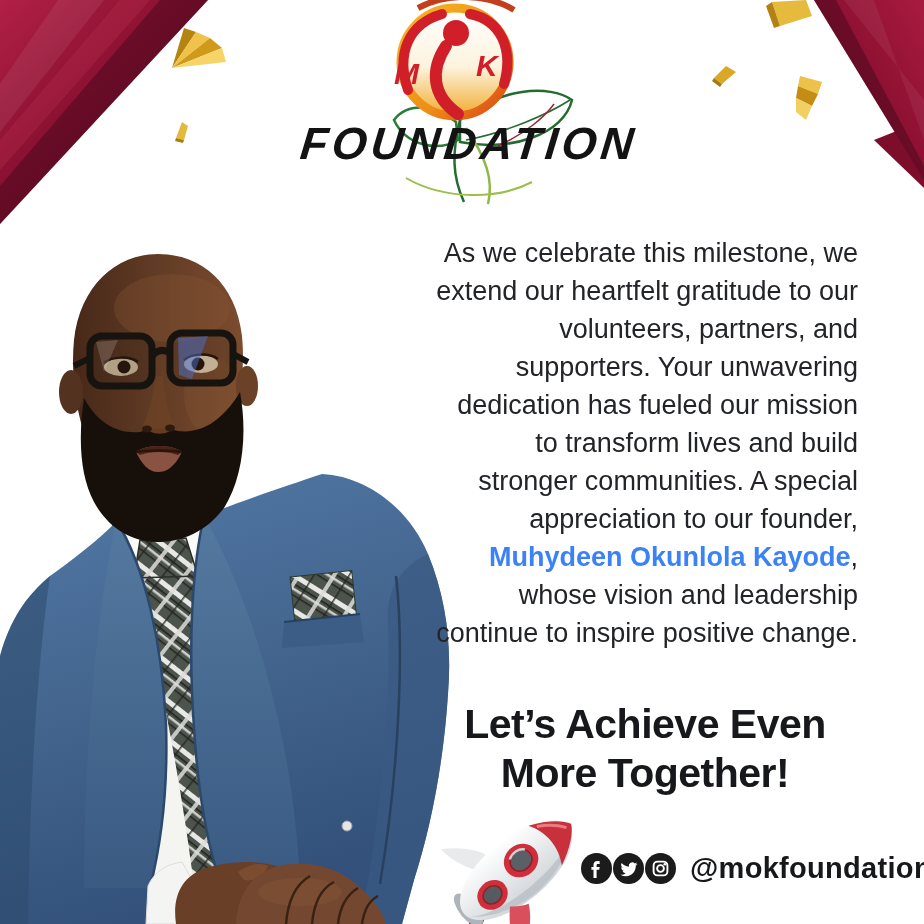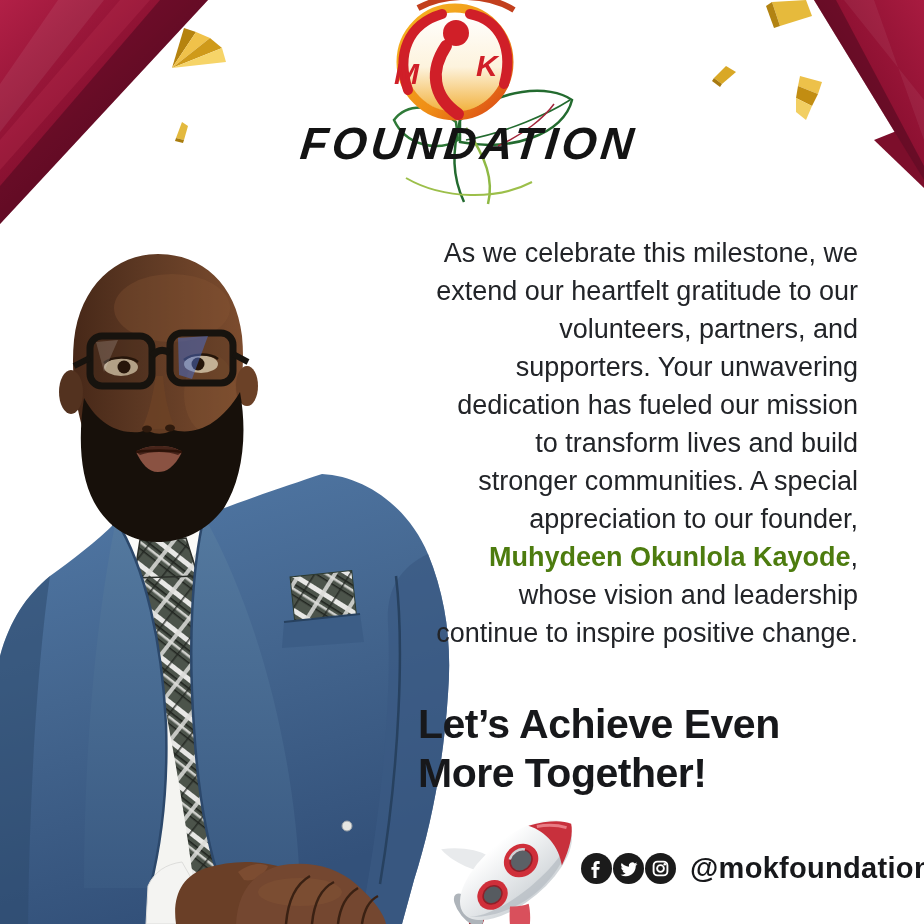--- a/index.html
+++ b/index.html
@@ -13,22 +13,22 @@
   
   .emblem{left:348px;top:0;z-index:3;}
   .wordmark{left:0;top:118px;width:100%;text-align:center;z-index:4;
             font-style:italic;font-weight:bold;font-size:45px;letter-spacing:4px;
             color:#131313;transform:skewX(-6deg);padding-left:14px;box-sizing:border-box;}
   
   .portrait{left:0;top:224px;z-index:3;}
   
   .body-text{right:66px;top:234px;width:424px;z-index:3;margin:0;text-align:right;
              font-size:27px;line-height:38px;color:#222428;}
-  .body-text b{font-weight:bold;color:#4d7c0f;}
-  .headline{right:66px;top:700px;width:440px;z-index:3;margin:0;text-align:left;
+  .body-text b{font-weight:bold;color:#3b82f6;}
+  .headline{right:59px;top:700px;width:440px;z-index:3;margin:0;text-align:center;
             font-size:41px;line-height:49px;font-weight:bold;color:#17181b;letter-spacing:-0.5px;}
   
   .rocket{left:424px;top:804px;z-index:4;}
   .social-row{left:581px;top:852px;z-index:5;display:flex;align-items:center;gap:1px;}
   .handle{margin-left:13px;font-size:29px;font-weight:bold;color:#17181b;letter-spacing:0.3px;}
 </style>
 </head>
 <body>
 
 <div class="canvas">

